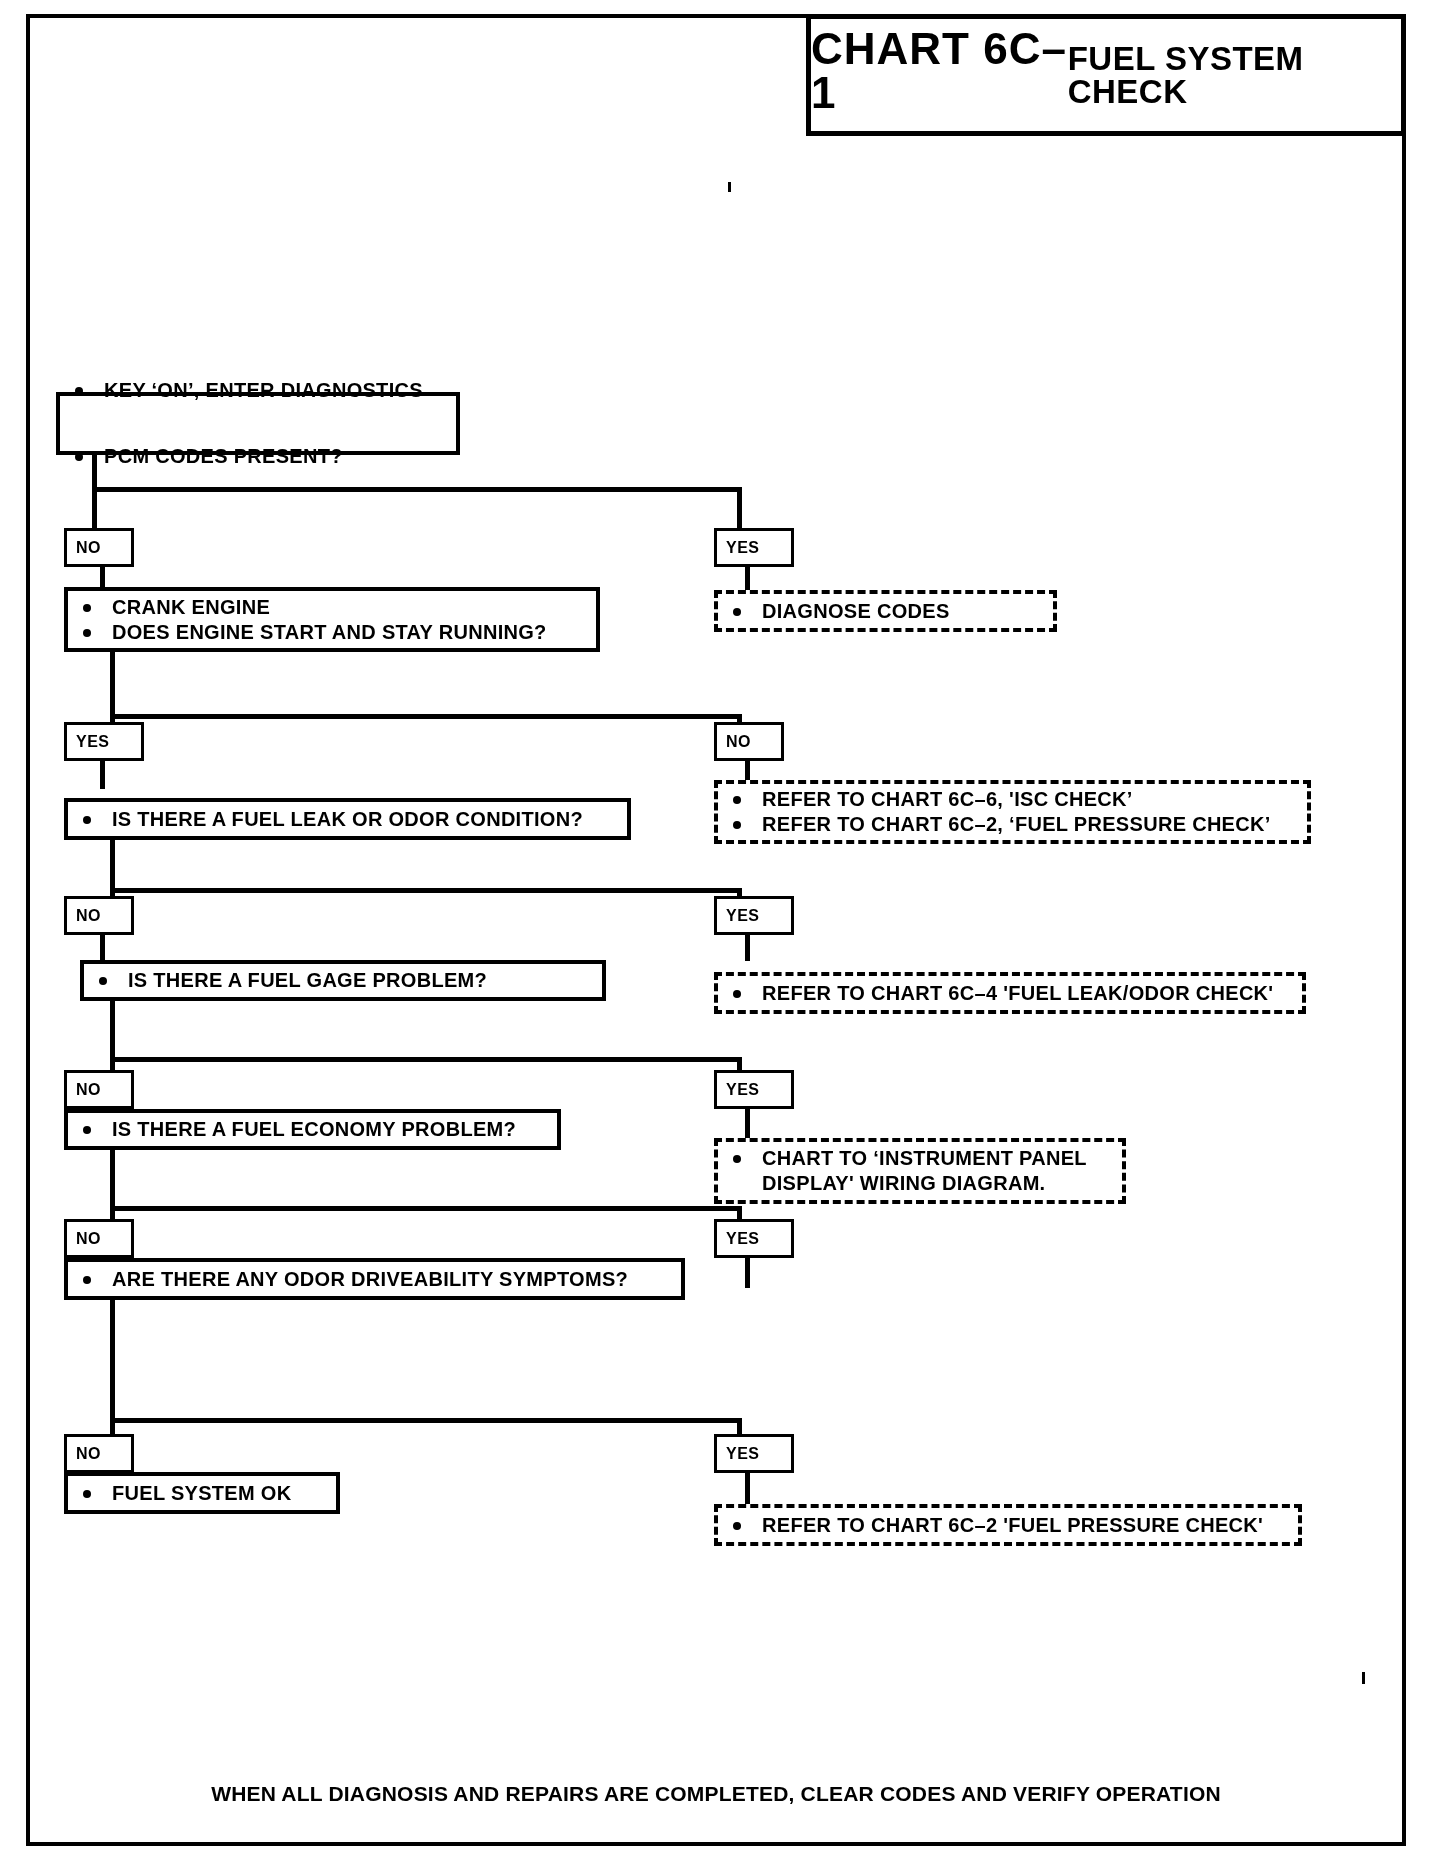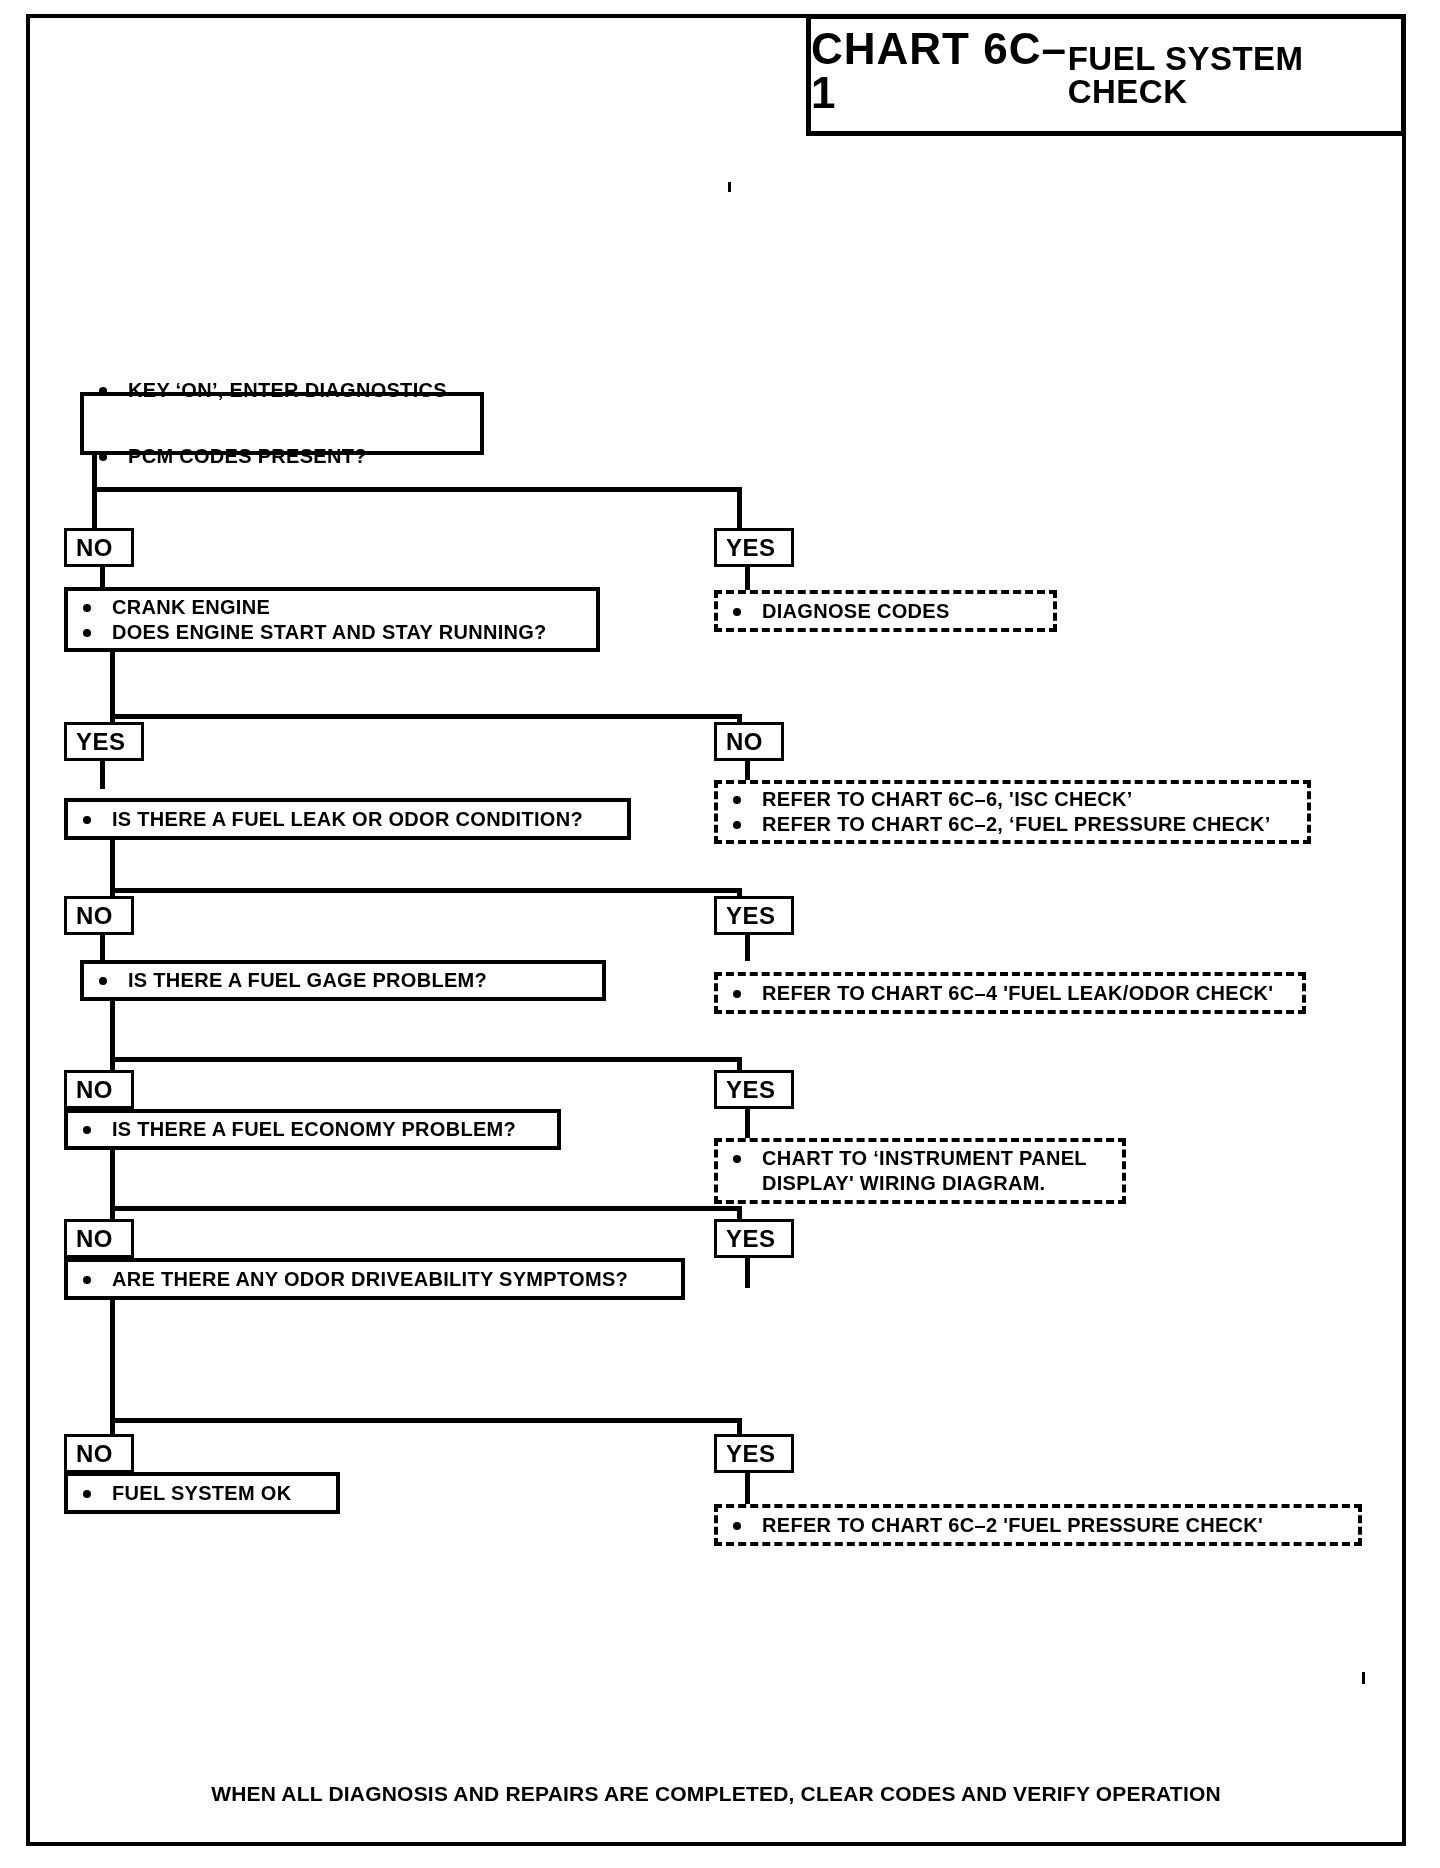--- a/index.html
+++ b/index.html
@@ -69,21 +69,21 @@
     justify-content: center;
   }
   .solid-box {
     border: 4px solid #000;
   }
   .dashed-box {
     border: 4px dashed #000;
   }
   .label-box {
     border: 3px solid #000;
-    font-size: 24px;
+    font-size: 16px;
     font-weight: bold;
     letter-spacing: 0.5px;
     align-items: flex-start;
     padding-left: 9px;
     justify-content: center;
     z-index: 5;
   }
 
   .bul-line {
     position: relative;
@@ -178,21 +178,21 @@
   <div class="ln vline" style="left:100px; top:1224px; height:32px;"></div>
   <div class="ln vline" style="left:745px; top:1256px; height:32px;"></div>
 
   <div class="ln vline" style="left:110px; top:1300px; height:118px;"></div>
   <div class="ln hline" style="left:110px; top:1418px; width:632px;"></div>
   <div class="ln vline" style="left:737px; top:1418px; height:22px;"></div>
   <div class="ln vline" style="left:110px; top:1418px; height:22px;"></div>
   <div class="ln vline" style="left:100px; top:1440px; height:32px;"></div>
   <div class="ln vline" style="left:745px; top:1472px; height:32px;"></div>
 
-  <div class="node solid-box" style="left:80px; top:392px; width:404px; height:63px;gap:41px;">
+  <div class="node solid-box" style="left:56px; top:392px; width:404px; height:63px;gap:41px;">
     <div class="bul-line bullet">KEY ‘ON’, ENTER DIAGNOSTICS</div>
     <div class="bul-line bullet">PCM CODES PRESENT?</div>
   </div>
 
   <div class="node solid-box" style="left:64px; top:587px; width:536px; height:65px;">
     <div class="bul-line bullet">CRANK ENGINE</div>
     <div class="bul-line bullet">DOES ENGINE START AND STAY RUNNING?</div>
   </div>
 
   <div class="node solid-box" style="left:64px; top:798px; width:567px; height:42px;">
@@ -227,21 +227,21 @@
   <div class="node dashed-box" style="left:714px; top:972px; width:592px; height:42px;">
     <div class="bul-line bullet">REFER TO CHART 6C–4 'FUEL LEAK/ODOR CHECK'</div>
   </div>
 
   <div class="node dashed-box" style="left:714px; top:1138px; width:412px; height:66px;">
     <div class="bul-line bullet">CHART TO ‘INSTRUMENT PANEL</div>
     <div class="bul-line cont">DISPLAY' WIRING DIAGRAM.</div>
   </div>
 
 
-  <div class="node dashed-box" style="left:714px; top:1504px; width:648px; height:42px;">
+  <div class="node dashed-box" style="left:714px; top:1504px; width:588px; height:42px;">
     <div class="bul-line bullet">REFER TO CHART 6C–2 'FUEL PRESSURE CHECK'</div>
   </div>
 
   <div class="node label-box" style="left:64px; top:528px; width:70px; height:39px;">
     <span>NO</span>
   </div>
   <div class="node label-box" style="left:714px; top:528px; width:80px; height:39px;">
     <span>YES</span>
   </div>
 

